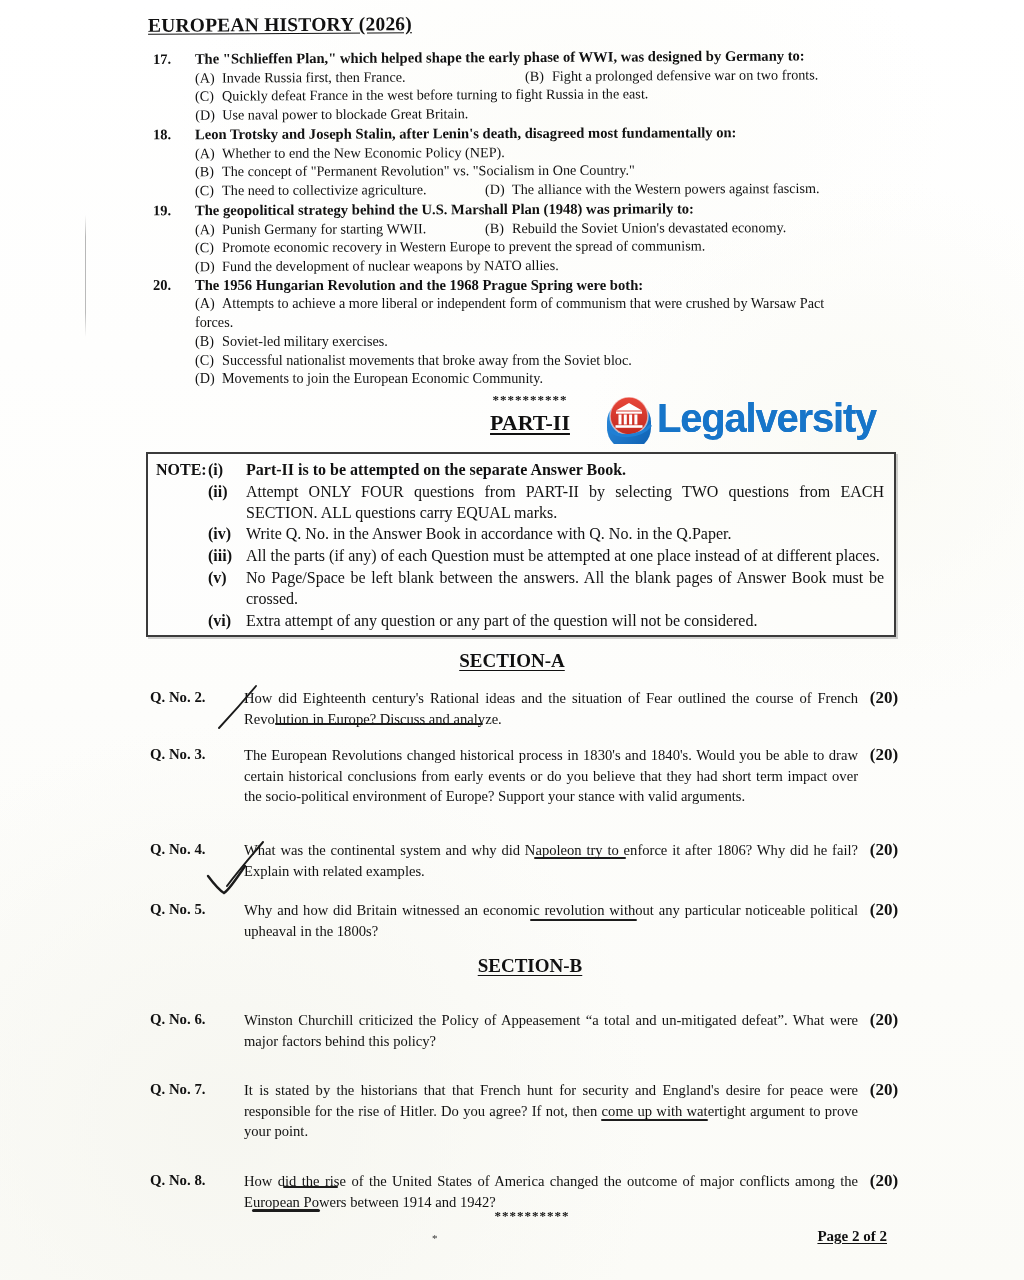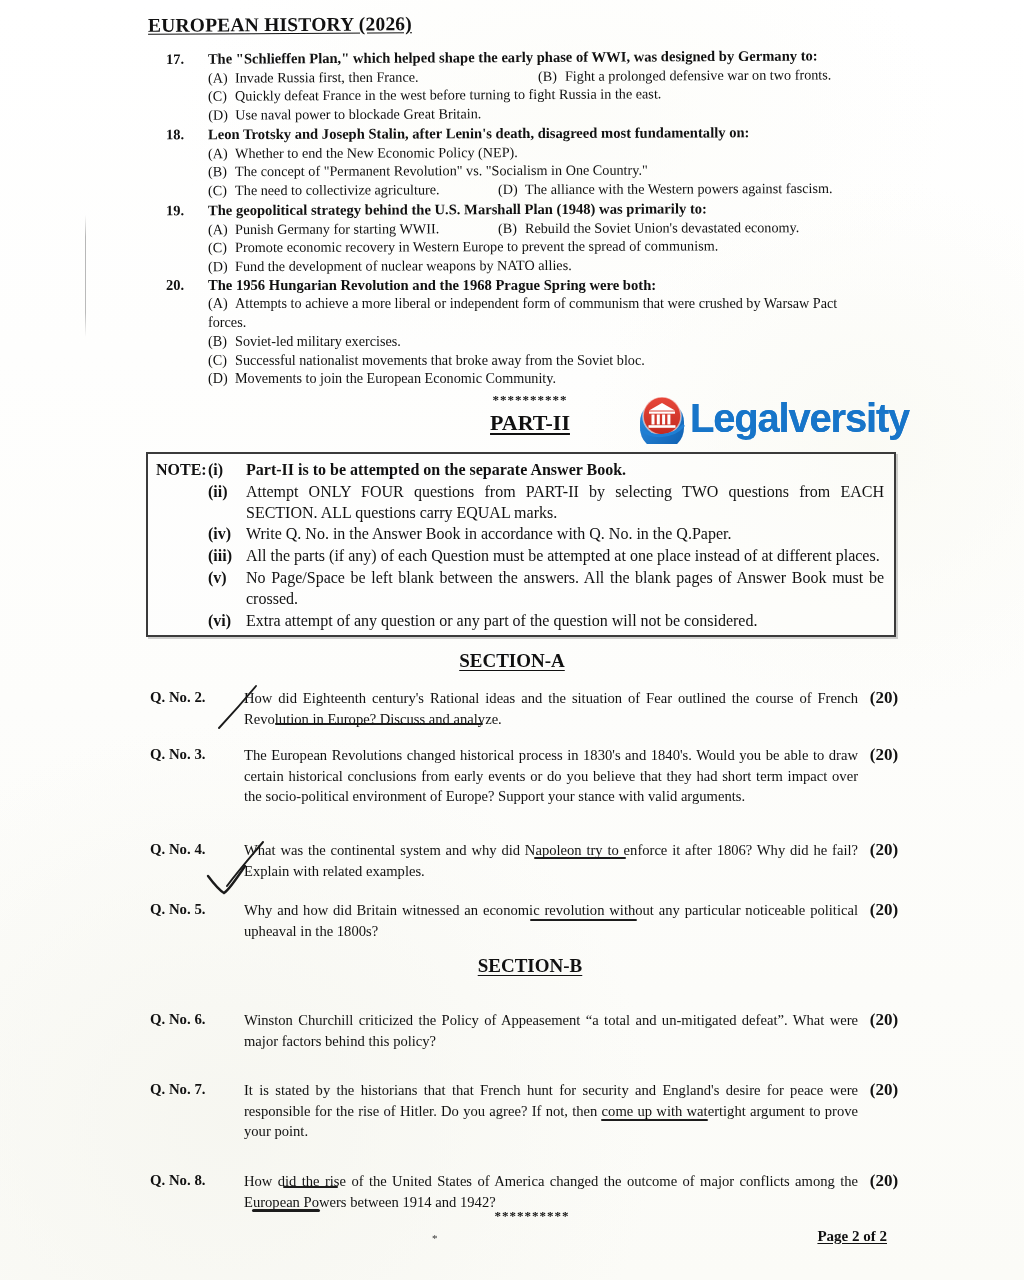--- a/index.html
+++ b/index.html
@@ -27,21 +27,21 @@
   }
   .content { position:absolute; left:0; top:0; width:1024px; height:1280px; }
 
   
   .doc-title {
     position:absolute; left:148px; top:14px;
     font-weight:bold; font-size:19.5px; letter-spacing:.2px;
     text-decoration:underline; text-underline-offset:2px;
     transform:rotate(-0.35deg);
   }
-  .mcq { position:absolute; left:166px; top:48px; width:740px; }
+  .mcq { position:absolute; left:153px; top:48px; width:740px; }
   .q-block { position:relative; margin-bottom:1px; }
   .q-head { display:flex; align-items:flex-start; }
   .q-num {
     width:42px; flex:0 0 42px; font-weight:bold; font-size:14.5px;
     padding-top:1px;
   }
   .q-stem { font-weight:bold; font-size:14.6px; line-height:1.28; flex:1; }
   .opts { margin-left:42px; }
   .opt-row { display:flex; align-items:flex-start; line-height:1.32; }
   .opt { display:flex; align-items:flex-start; font-size:14.2px; }
@@ -61,21 +61,21 @@
     position:absolute; text-align:center; font-weight:bold; letter-spacing:1px;
     font-size:13px;
   }
   .stars-1 { left:470px; top:392px; width:120px; }
   .part2 {
     position:absolute; left:470px; top:410px; width:120px; text-align:center;
     font-weight:bold; font-size:22px; text-decoration:underline; text-underline-offset:3px;
   }
 
   
-  .logo { position:absolute; left:636px; top:392px; display:flex; align-items:center;text-align:center; }
+  .logo { position:absolute; left:603px; top:392px; display:flex; align-items:center;text-align:center; }
   .logo-mark { width:52px; height:52px; position:relative; margin-right:2px; }
   .logo-text {
     font-family:"Liberation Sans", sans-serif;
     font-weight:bold; font-size:40px; letter-spacing:-1.2px;
     background:linear-gradient(180deg,#1f7fd4 0%, #1775c9 45%, #0f64b8 100%);
     -webkit-background-clip:text; background-clip:text; color:#1775c9;
     line-height:1;
   }
 
   

